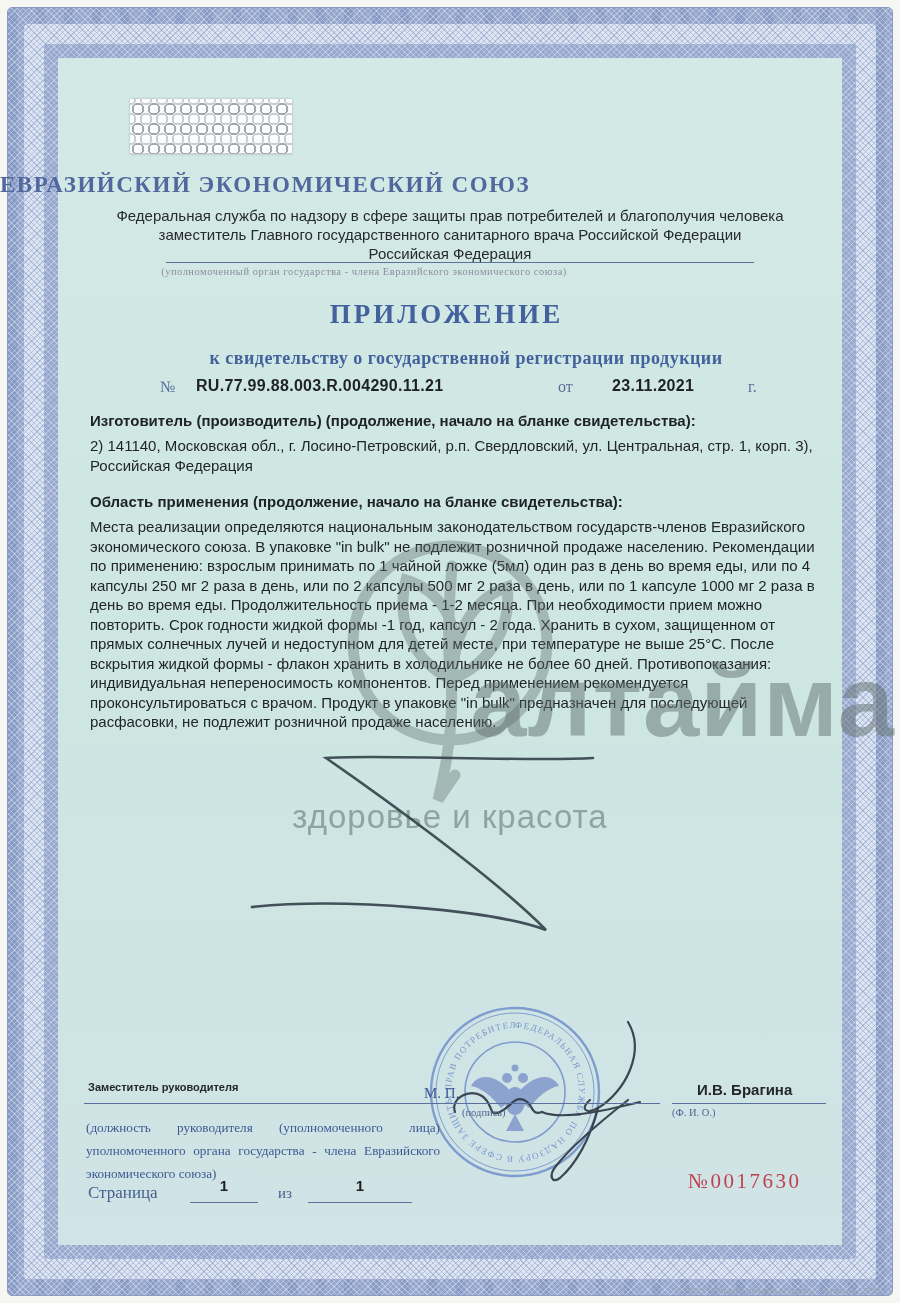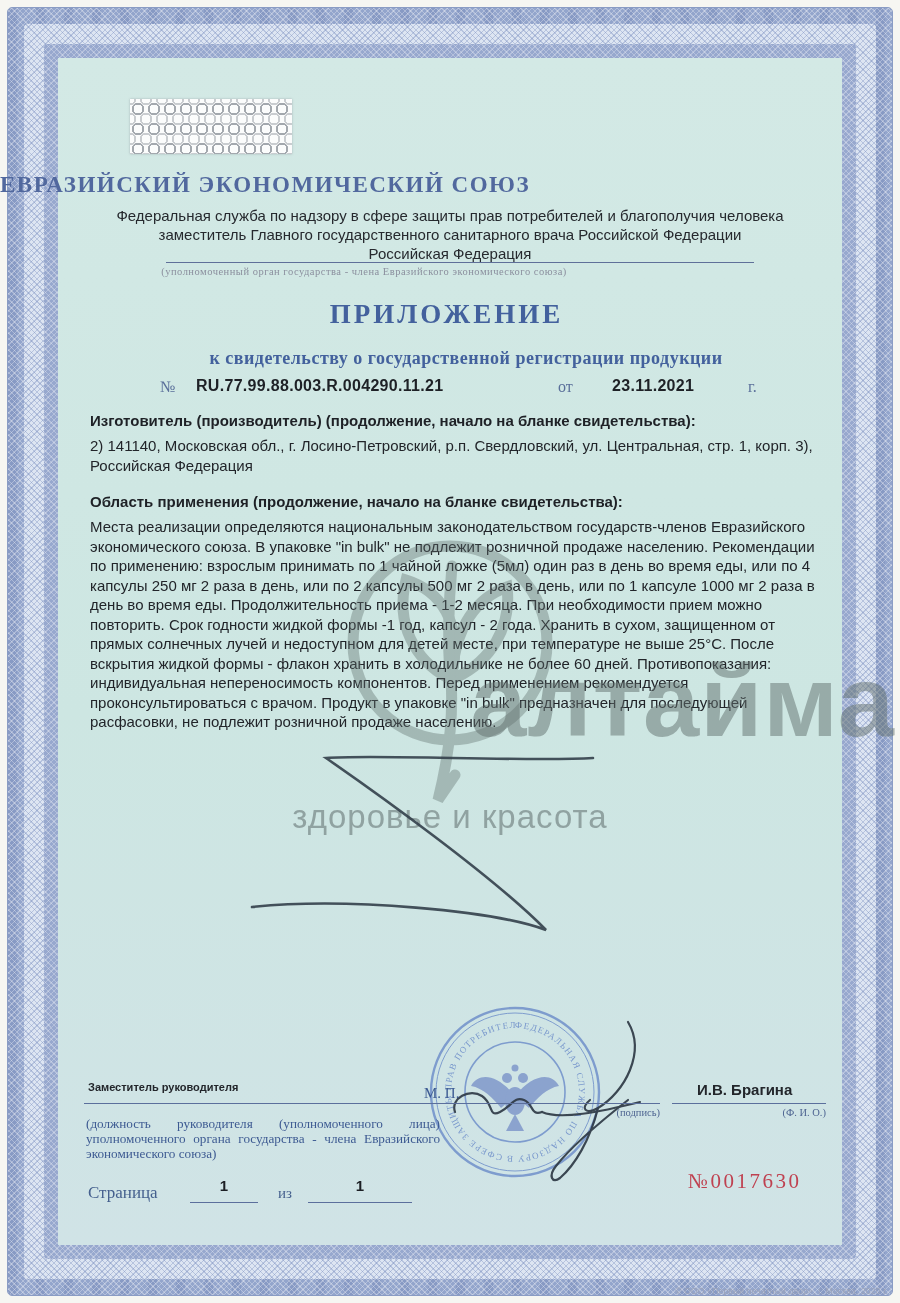--- a/index.html
+++ b/index.html
@@ -88,26 +88,26 @@
     position:absolute;left:0;top:798px;width:900px;text-align:center;
     font-size:33px;letter-spacing:1px;color:rgba(100,113,113,.58);pointer-events:none;
   }
   .big-sign{position:absolute;left:200px;top:740px;pointer-events:none;}
   
   .sig-line{position:absolute;border-top:1.4px solid #5b6f9c;}
   .post-label{position:absolute;left:88px;top:1081px;font-size:11px;font-weight:bold;color:#23262b;}
   .mp-label{position:absolute;left:424px;top:1085px;font-family:"Liberation Serif",serif;font-size:15px;color:#3c5a92;}
   .fio-value{position:absolute;left:697px;top:1081px;font-size:15px;font-weight:bold;color:#23262b;}
   .under-caption{
-    position:absolute;top:1107px;text-align:right;
+    position:absolute;top:1107px;text-align:left;
     font-family:"Liberation Serif",serif;font-size:10.5px;color:#4e6491;
   }
   .post-caption{
     position:absolute;left:86px;top:1116px;width:354px;text-align:justify;
-    font-family:"Liberation Serif",serif;font-size:13.2px;line-height:15px;color:#3d5a92;
+    font-family:"Liberation Serif",serif;font-size:13.2px;line-height:23px;color:#3d5a92;
   }
   .stamp{position:absolute;left:427px;top:1004px;pointer-events:none;}
   .small-sign{position:absolute;left:440px;top:1010px;pointer-events:none;}
   
   .pg-label{position:absolute;font-family:"Liberation Serif",serif;color:#45608e;}
   .pg-num{position:absolute;top:1177px;text-align:center;font-size:15px;font-weight:bold;color:#1c1f24;}
   .serial{
     position:absolute;left:688px;top:1169px;
     font-family:"Liberation Serif",serif;font-size:21px;letter-spacing:2.5px;color:#bf4150;
   }

